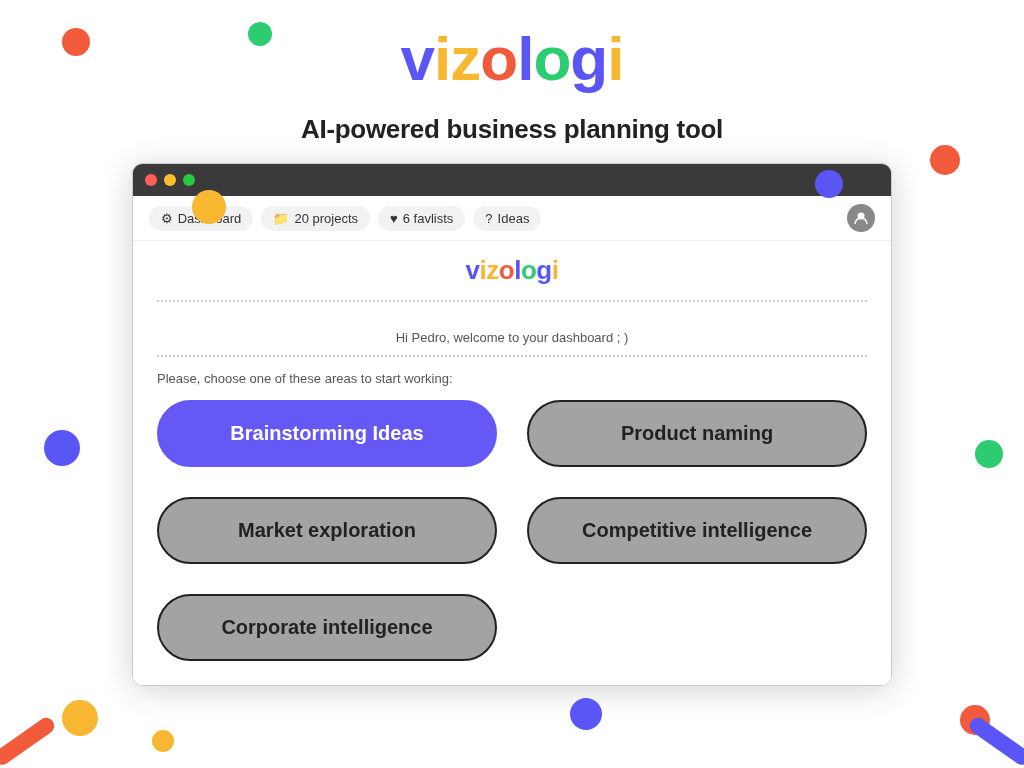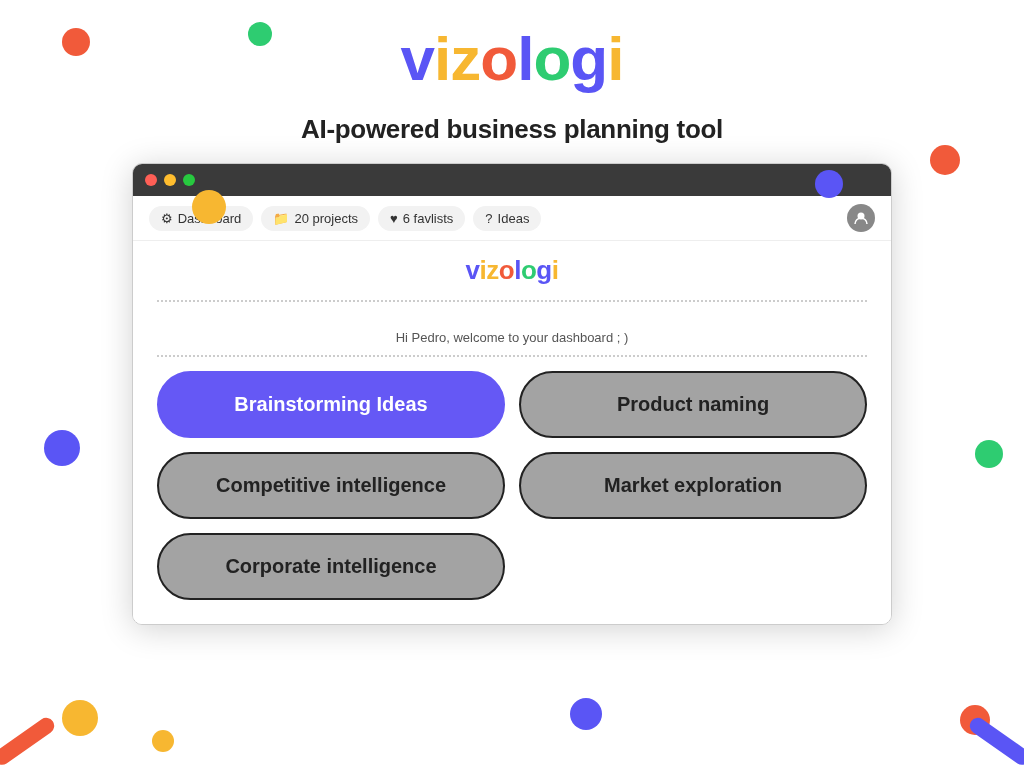--- a/index.html
+++ b/index.html
@@ -165,21 +165,21 @@
 
     .choose-text {
       font-size: 13px;
       color: #555;
       margin-bottom: 14px;
     }
 
     .options-grid {
       display: grid;
       grid-template-columns: 1fr 1fr;
-      gap: 14px;
+      gap: 30px;
     }
 
     .option-btn {
       padding: 20px 24px;
       border-radius: 50px;
       font-size: 20px;
       font-weight: 600;
       cursor: pointer;
       text-align: center;
       border: 2.5px solid #222;
@@ -265,33 +265,34 @@
     <div class="inner-content">
 
       <div class="inner-logo">
         <span class="v">v</span><span class="i1">i</span><span class="z">z</span><span class="o1">o</span><span class="l">l</span><span class="o2">o</span><span class="g">g</span><span class="i2">i</span>
       </div>
 
       <hr class="dotted-line">
       <div class="welcome-text">Hi Pedro, welcome to your dashboard ; )</div>
       <hr class="dotted-line-2">
 
+      <div class="choose-text">Please, choose one of these areas to start working:</div>
 
       <div class="options-grid">
         <div class="option-btn active">
           <span>Brainstorming Ideas</span>
         </div>
         <div class="option-btn">
           <span>Product naming</span>
         </div>
         <div class="option-btn">
+          <span>Market exploration</span>
+        </div>
+        <div class="option-btn">
           <span>Competitive intelligence</span>
-        </div>
-        <div class="option-btn">
-          <span>Market exploration</span>
         </div>
         <div class="option-btn single">
           <span>Corporate intelligence</span>
         </div>
       </div>
     </div>
   </div>
 </div>
 
 <div style="position:absolute;bottom:0;left:0;width:70px;height:16px;background:#F15A3A;border-radius:8px;transform:rotate(-35deg);transform-origin:bottom left;"></div>

